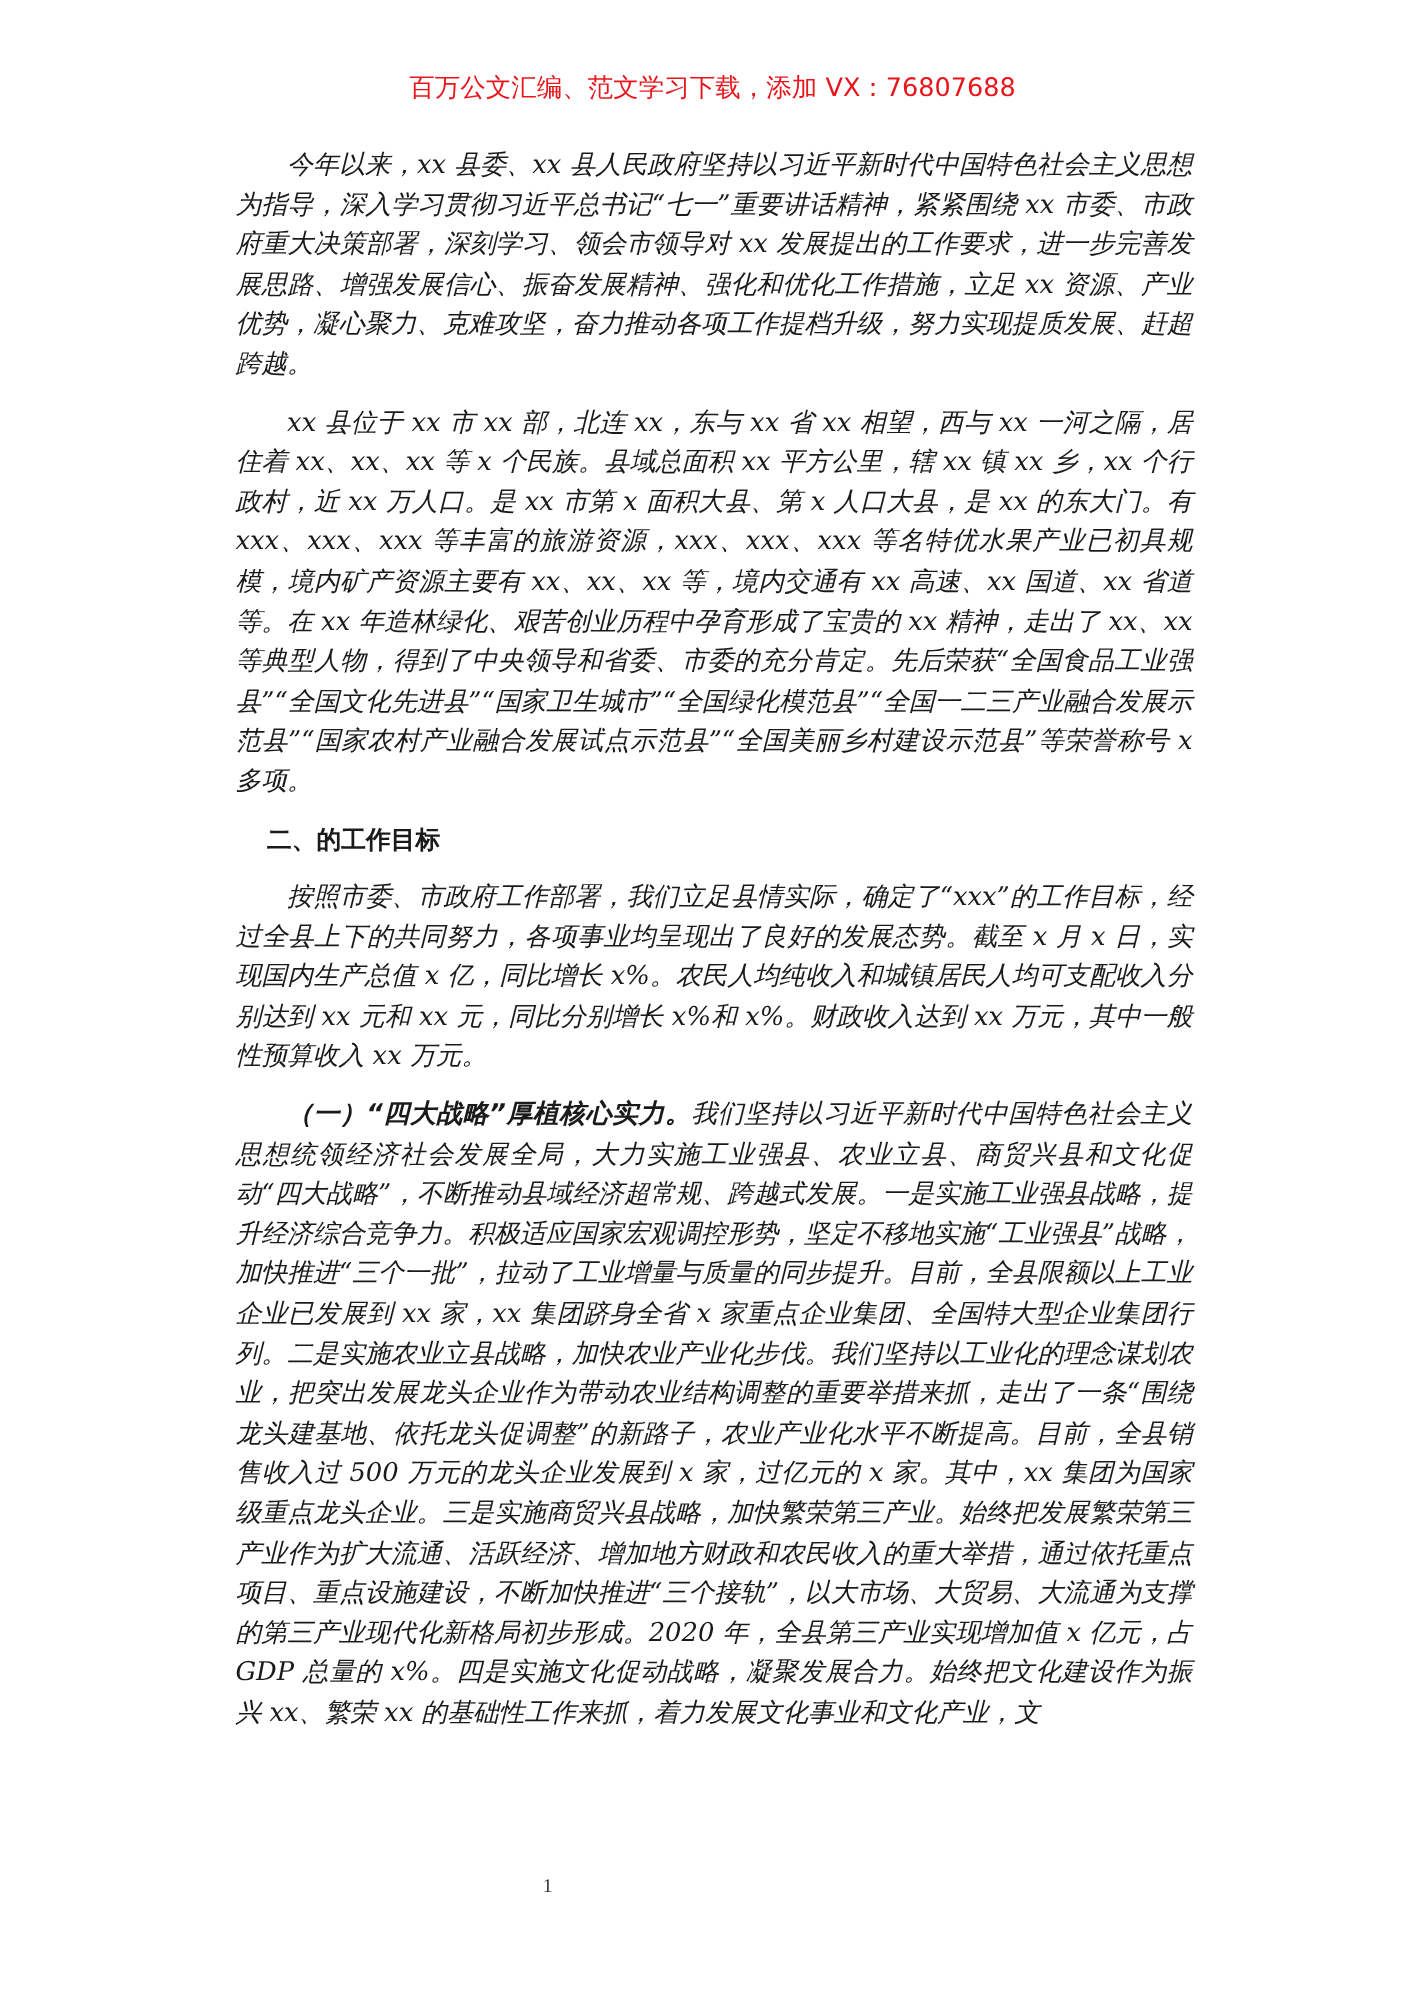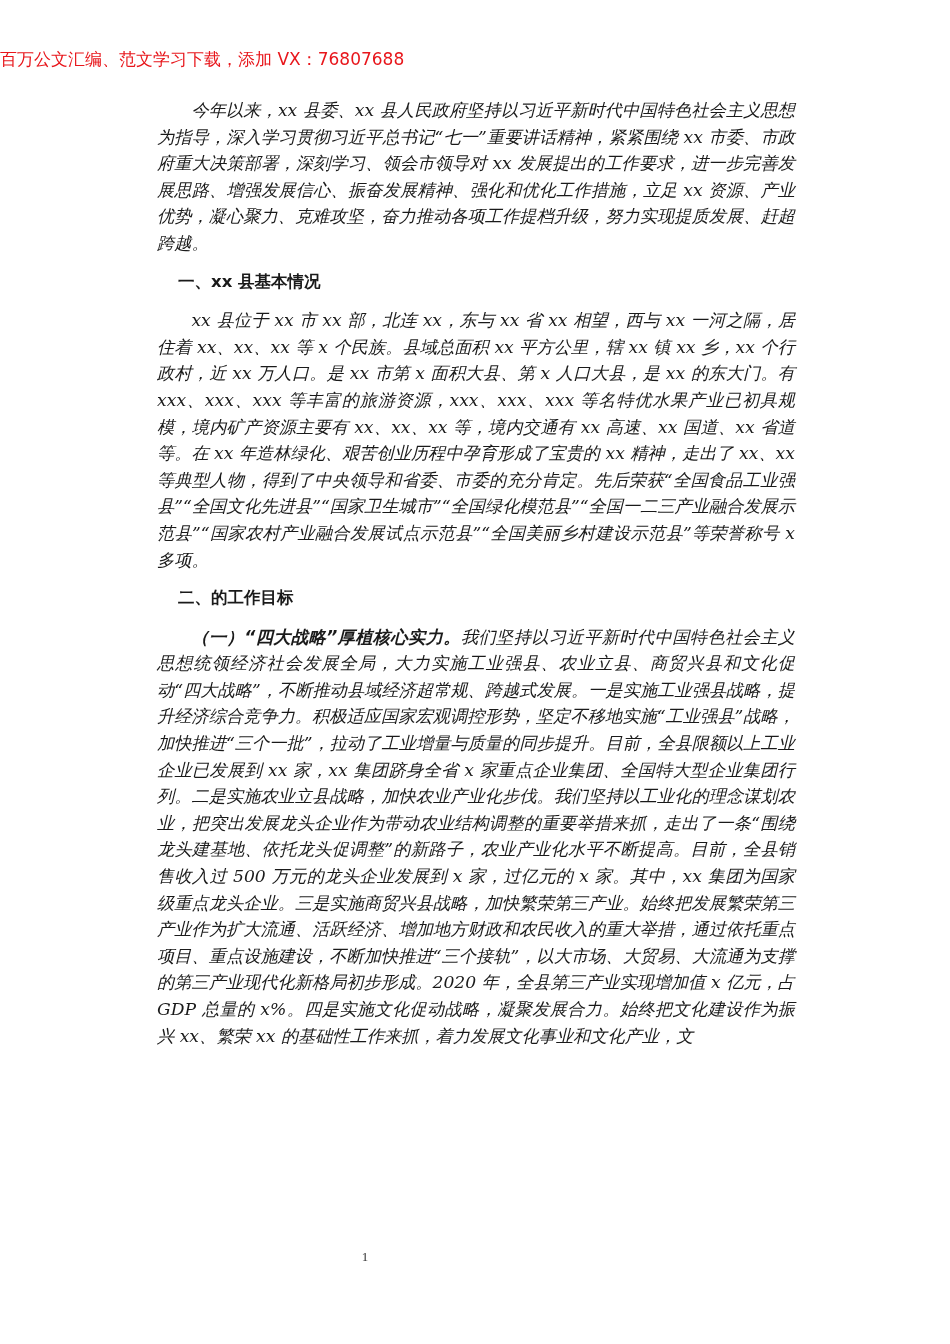--- a/index.html
+++ b/index.html
@@ -19,21 +19,21 @@
       top: 0;
       width: 950px;
       height: 1344px;
       background: #ffffff;
     }
     .banner {
       position: absolute;
       left: 0;
       top: 47px;
       width: 950px;
-      text-align: left;
+      text-align: center;
       color: #e8161b;
       font-family: "DejaVu Sans", "Liberation Sans", sans-serif;
       font-size: 17px;
       line-height: 24px;
       letter-spacing: 0px;
     }
     .body {
       position: absolute;
       left: 145px;
       top: 85px;
@@ -76,21 +76,21 @@
   </style>
 </head>
 <body>
 
 <div class="page">
   <div class="banner">百万公文汇编、范文学习下载，添加 VX：76807688</div>
 
   <div class="body">
     <p class="para">今年以来，xx 县委、xx 县人民政府坚持以习近平新时代中国特色社会主义思想为指导，深入学习贯彻习近平总书记“七一”重要讲话精神，紧紧围绕 xx 市委、市政府重大决策部署，深刻学习、领会市领导对 xx 发展提出的工作要求，进一步完善发展思路、增强发展信心、振奋发展精神、强化和优化工作措施，立足 xx 资源、产业优势，凝心聚力、克难攻坚，奋力推动各项工作提档升级，努力实现提质发展、赶超跨越。</p>
 
-    <p class="heading">一、xx 县基本情况</p>
     <p class="para">xx 县位于 xx 市 xx 部，北连 xx，东与 xx 省 xx 相望，西与 xx 一河之隔，居住着 xx、xx、xx 等 x 个民族。县域总面积 xx 平方公里，辖 xx 镇 xx 乡，xx 个行政村，近 xx 万人口。是 xx 市第 x 面积大县、第 x 人口大县，是 xx 的东大门。有 xxx、xxx、xxx 等丰富的旅游资源，xxx、xxx、xxx 等名特优水果产业已初具规模，境内矿产资源主要有 xx、xx、xx 等，境内交通有 xx 高速、xx 国道、xx 省道等。在 xx 年造林绿化、艰苦创业历程中孕育形成了宝贵的 xx 精神，走出了 xx、xx 等典型人物，得到了中央领导和省委、市委的充分肯定。先后荣获“全国食品工业强县”“全国文化先进县”“国家卫生城市”“全国绿化模范县”“全国一二三产业融合发展示范县”“国家农村产业融合发展试点示范县”“全国美丽乡村建设示范县”等荣誉称号 x 多项。</p>
 
     <p class="heading">二、的工作目标</p>
+    <p class="para">按照市委、市政府工作部署，我们立足县情实际，确定了“xxx”的工作目标，经过全县上下的共同努力，各项事业均呈现出了良好的发展态势。截至 x 月 x 日，实现国内生产总值 x 亿，同比增长 x%。农民人均纯收入和城镇居民人均可支配收入分别达到 xx 元和 xx 元，同比分别增长 x%和 x%。财政收入达到 xx 万元，其中一般性预算收入 xx 万元。</p>
     <p class="para"><span class="lead">（一）“四大战略”厚植核心实力。</span><span>我们坚持以习近平新时代中国特色社会主义思想统领经济社会发展全局，大力实施工业强县、农业立县、商贸兴县和文化促动“四大战略”，不断推动县域经济超常规、跨越式发展。一是实施工业强县战略，提升经济综合竞争力。积极适应国家宏观调控形势，坚定不移地实施“工业强县”战略，加快推进“三个一批”，拉动了工业增量与质量的同步提升。目前，全县限额以上工业企业已发展到 xx 家，xx 集团跻身全省 x 家重点企业集团、全国特大型企业集团行列。二是实施农业立县战略，加快农业产业化步伐。我们坚持以工业化的理念谋划农业，把突出发展龙头企业作为带动农业结构调整的重要举措来抓，走出了一条“围绕龙头建基地、依托龙头促调整”的新路子，农业产业化水平不断提高。目前，全县销售收入过 500 万元的龙头企业发展到 x 家，过亿元的 x 家。其中，xx 集团为国家级重点龙头企业。三是实施商贸兴县战略，加快繁荣第三产业。始终把发展繁荣第三产业作为扩大流通、活跃经济、增加地方财政和农民收入的重大举措，通过依托重点项目、重点设施建设，不断加快推进“三个接轨”，以大市场、大贸易、大流通为支撑的第三产业现代化新格局初步形成。2020 年，全县第三产业实现增加值 x 亿元，占 GDP 总量的 x%。四是实施文化促动战略，凝聚发展合力。始终把文化建设作为振兴 xx、繁荣 xx 的基础性工作来抓，着力发展文化事业和文化产业，文</span></p>
   </div>
 
   <div class="page-number">1</div>
 </div>
 
 </body></html>

